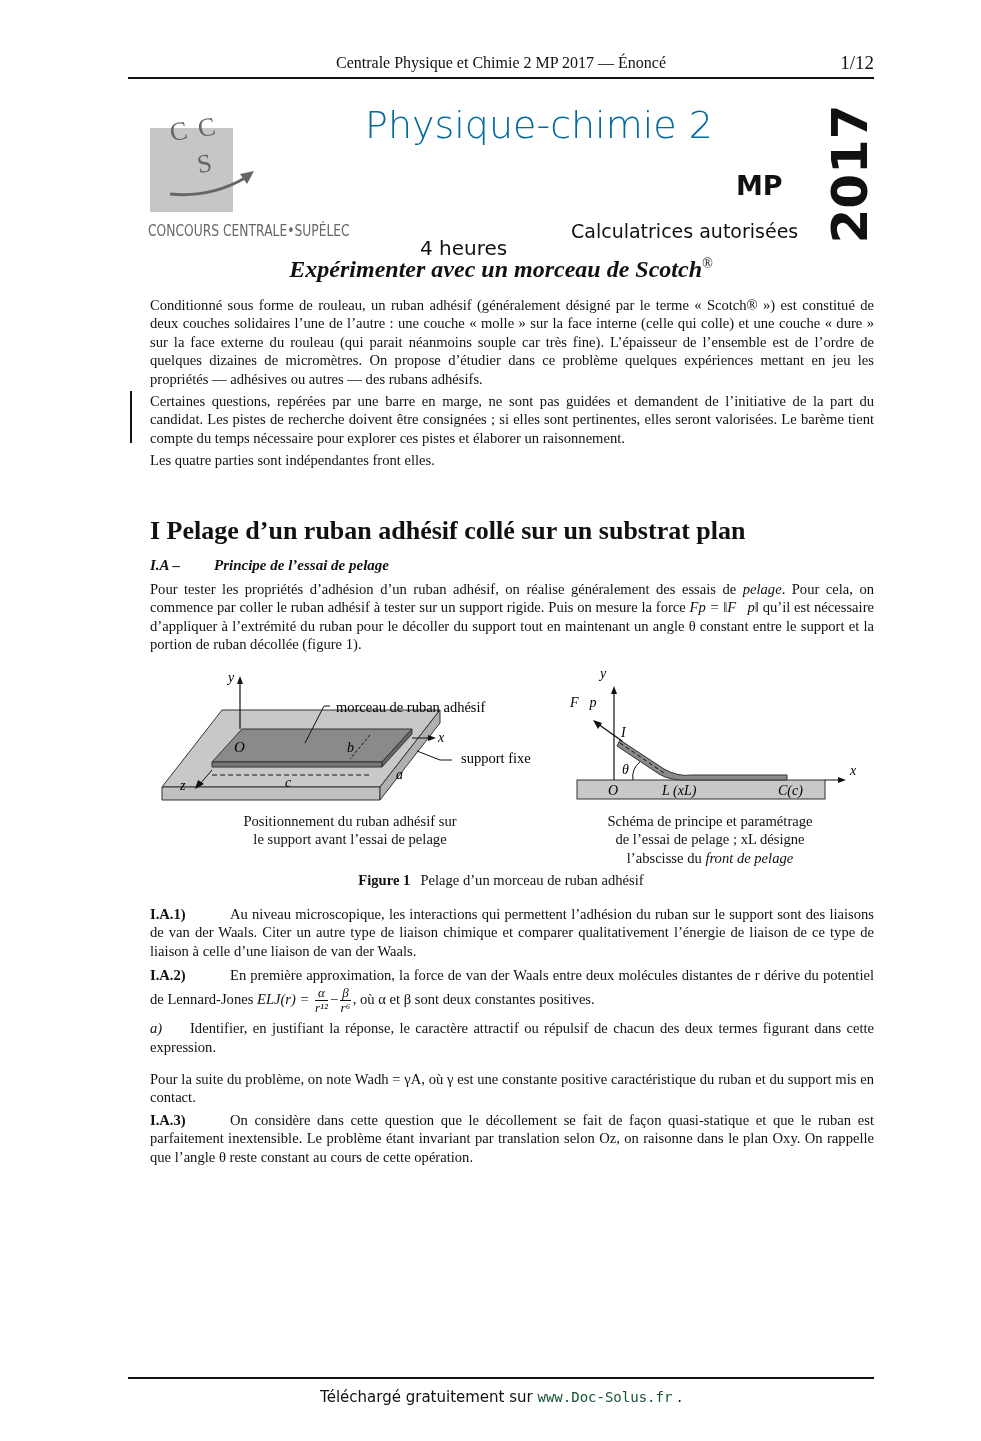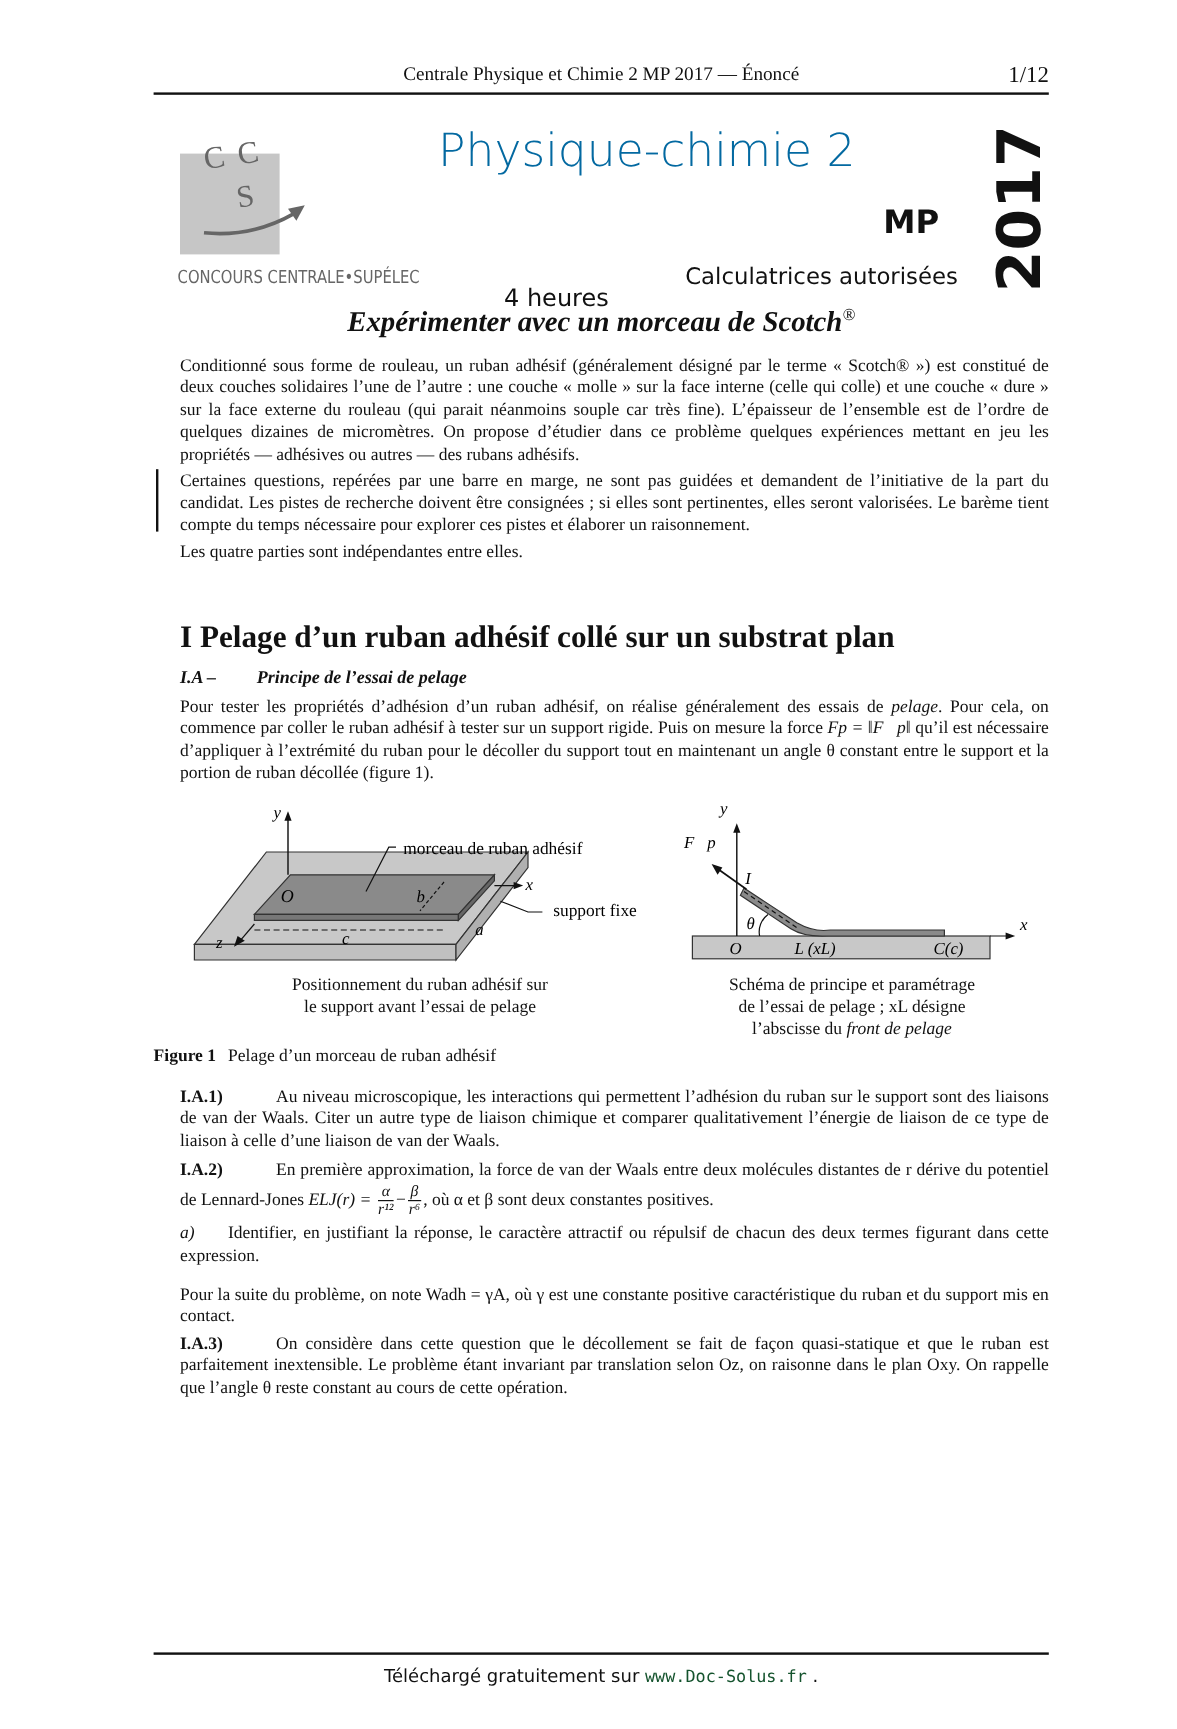--- a/index.html
+++ b/index.html
@@ -27,21 +27,21 @@
   .para p { margin: 0 0 4px 0; }
   .margin-bar { left: 130px; top: 391px; width: 2px; height: 52px; background: #111; }
   .section-title { left: 150px; top: 516px; font-size: 26px; font-weight: bold; }
   .subsection { left: 150px; top: 557px; font-size: 15px; font-style: italic; font-weight: bold; }
   .subsection .num { display: inline-block; width: 64px; }
   .fig1 { left: 150px; top: 662px; width: 400px; height: 160px; }
   .fig2 { left: 560px; top: 662px; width: 320px; height: 150px; }
   .cap { font-size: 14.6px; line-height: 18.4px; text-align: center; }
   .cap1 { left: 200px; top: 812px; width: 300px; }
   .cap2 { left: 560px; top: 812px; width: 300px; }
-  .figcap { left: 128px; top: 872px; width: 746px; font-size: 14.6px; }
+  .figcap { left: 128px; top: 872px; width: 746px; text-align: center; font-size: 14.6px; }
   .figcap b { margin-right: 10px; }
   .q-label { font-weight: bold; display: inline-block; width: 80px; }
   .sub-label { font-style: italic; display: inline-block; width: 40px; }
   .frac { display: inline-block; vertical-align: middle; text-align: center; font-size: 13px; line-height: 14px; margin: 0 2px; }
   .frac .n { display: block; border-bottom: 1px solid #111; padding: 0 2px; }
   .frac .d { display: block; }
   i.m { font-style: italic; }
   .rule-bottom { left: 128px; top: 1377px; width: 746px; height: 2px; background: #111; }
   .footer { left: 128px; top: 1388px; width: 746px; text-align: center; font-family: "DejaVu Sans", sans-serif; font-size: 15px; }
   .footer a { color: #14532d; text-decoration: none; font-family: "DejaVu Sans Mono", monospace; font-size: 14px; }
@@ -74,21 +74,21 @@
     <span>2017</span>
   </div>
 
 <div class="abs subtitle">
   <span>Expérimenter avec un morceau de Scotch</span><sup>®</sup>
 </div>
 
 <div class="abs para" style="top:296px;">
   <p>Conditionné sous forme de rouleau, un ruban adhésif (généralement désigné par le terme « Scotch® ») est constitué de deux couches solidaires l’une de l’autre : une couche « molle » sur la face interne (celle qui colle) et une couche « dure » sur la face externe du rouleau (qui parait néanmoins souple car très fine). L’épaisseur de l’ensemble est de l’ordre de quelques dizaines de micromètres. On propose d’étudier dans ce problème quelques expériences mettant en jeu les propriétés — adhésives ou autres — des rubans adhésifs.</p>
   <p>Certaines questions, repérées par une barre en marge, ne sont pas guidées et demandent de l’initiative de la part du candidat. Les pistes de recherche doivent être consignées ; si elles sont pertinentes, elles seront valorisées. Le barème tient compte du temps nécessaire pour explorer ces pistes et élaborer un raisonnement.</p>
-  <p>Les quatre parties sont indépendantes entre elles.</p>
+  <p>Les quatre parties sont indépendantes front elles.</p>
 </div>
 <div class="abs margin-bar"></div>
 
 <div class="abs section-title">I Pelage d’un ruban adhésif collé sur un substrat plan</div>
 <div class="abs subsection">
   <span class="num">I.A –</span><span>Principe de l’essai de pelage</span>
 </div>
 <div class="abs para" style="top:580px;">
   <p>
     <span>Pour tester les propriétés d’adhésion d’un ruban adhésif, on réalise généralement des essais de </span><em>pelage</em><span>. Pour cela, on commence par coller le ruban adhésif à tester sur un support rigide. Puis on mesure la force </span><i class="m">Fp = ‖F⃗p‖</i><span> qu’il est nécessaire d’appliquer à l’extrémité du ruban pour le décoller du support tout en maintenant un angle θ constant entre le support et la portion de ruban décollée (figure 1).</span>

